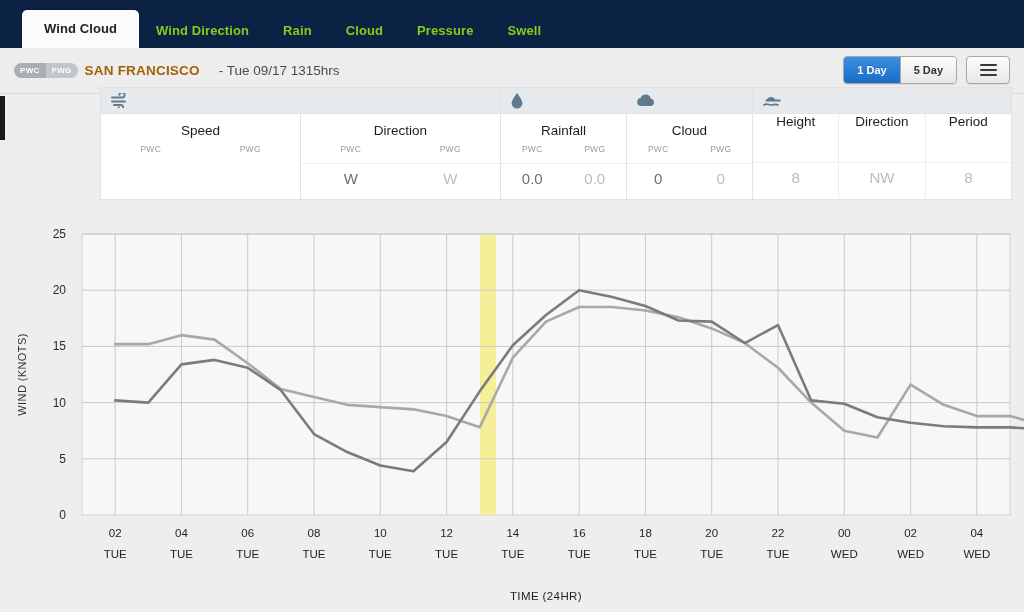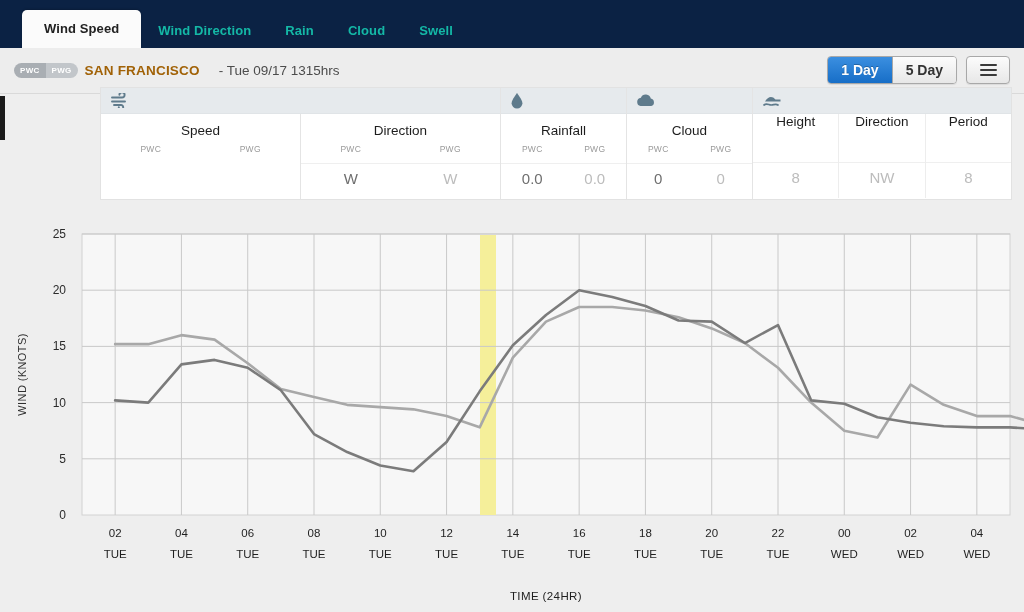--- a/index.html
+++ b/index.html
@@ -37,21 +37,21 @@
     height: 48px;
     display: flex;
     align-items: flex-end;
   }
   .tab {
     position: relative;
     height: 34px;
     line-height: 34px;
     padding: 0 17px;
     margin: 0;
-    color: #14b8a6;
+    color: #84cc16;
     font-size: 13px;
     font-weight: bold;
     white-space: nowrap;
     cursor: pointer;
     letter-spacing: 0.1px;
   }
   .tab:first-child { margin-left: 22px; }
   .tab.active {
     background: #fbfbfb;
     color: #222222;
@@ -119,21 +119,21 @@
   }
   .seg {
     display: flex;
     border: 1px solid #a8a8a8;
     border-radius: 4px;
     overflow: hidden;
     height: 26px;
     box-shadow: 0 1px 1px rgba(0,0,0,0.08);
   }
   .seg-btn {
-    font-size: 14px;
+    font-size: 11px;
     font-weight: bold;
     line-height: 26px;
     padding: 0 13px;
     cursor: pointer;
     color: #333333;
     background: linear-gradient(#fcfcfc, #e7e7e7);
   }
   .seg-btn.active {
     color: #ffffff;
     background: linear-gradient(#3b8fe0, #176ec7);
@@ -290,24 +290,25 @@
     letter-spacing: 0.4px;
   }
 </style>
 </head>
 <body>
 
 <div id="app">
 
   <div class="tabbar">
     <div class="tabbar-inner">
-      <div class="tab active"><span>Wind Speed</span></div>
+      <div class="tab active"><span>Wind Cloud</span></div>
       <div class="tab"><span>Wind Direction</span></div>
       <div class="tab"><span>Rain</span></div>
       <div class="tab"><span>Cloud</span></div>
+      <div class="tab"><span>Pressure</span></div>
       <div class="tab"><span>Swell</span></div>
     </div>
   </div>
 
   <div class="subheader">
     <div class="loc-wrap">
       <span class="pill">
         <span class="pwc">PWC</span>
           <span class="pwg">PWG</span>
       </span>

